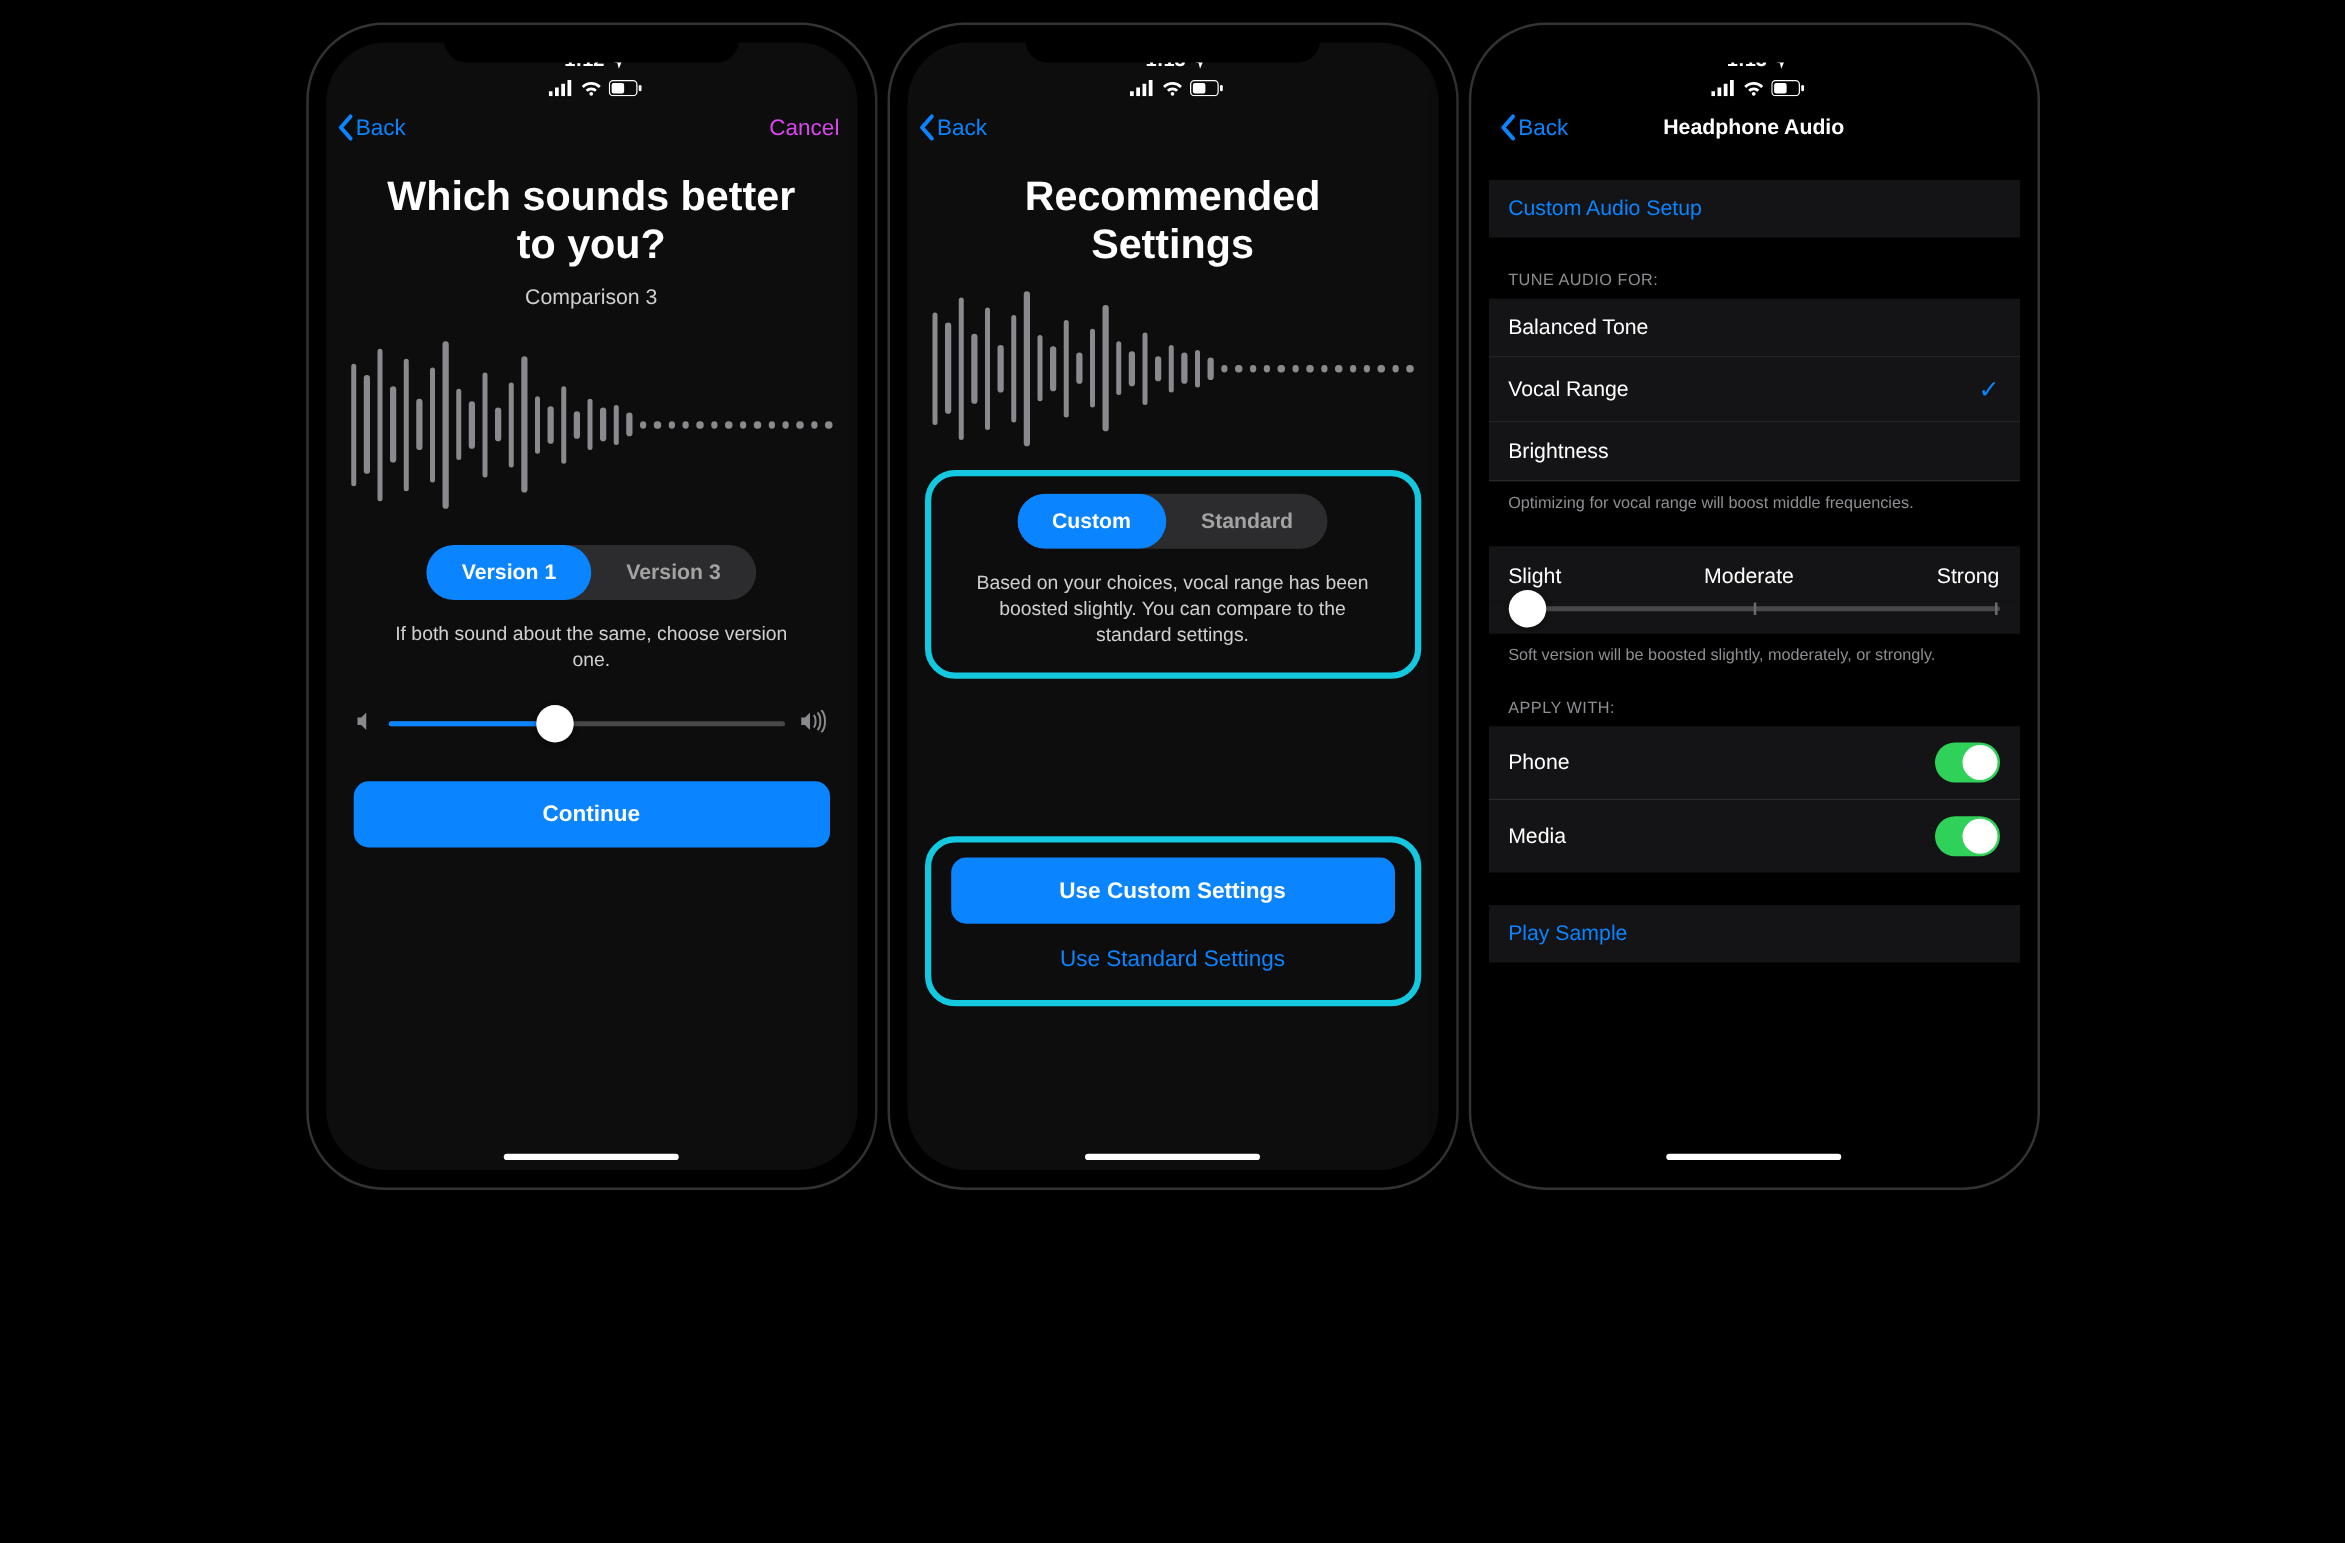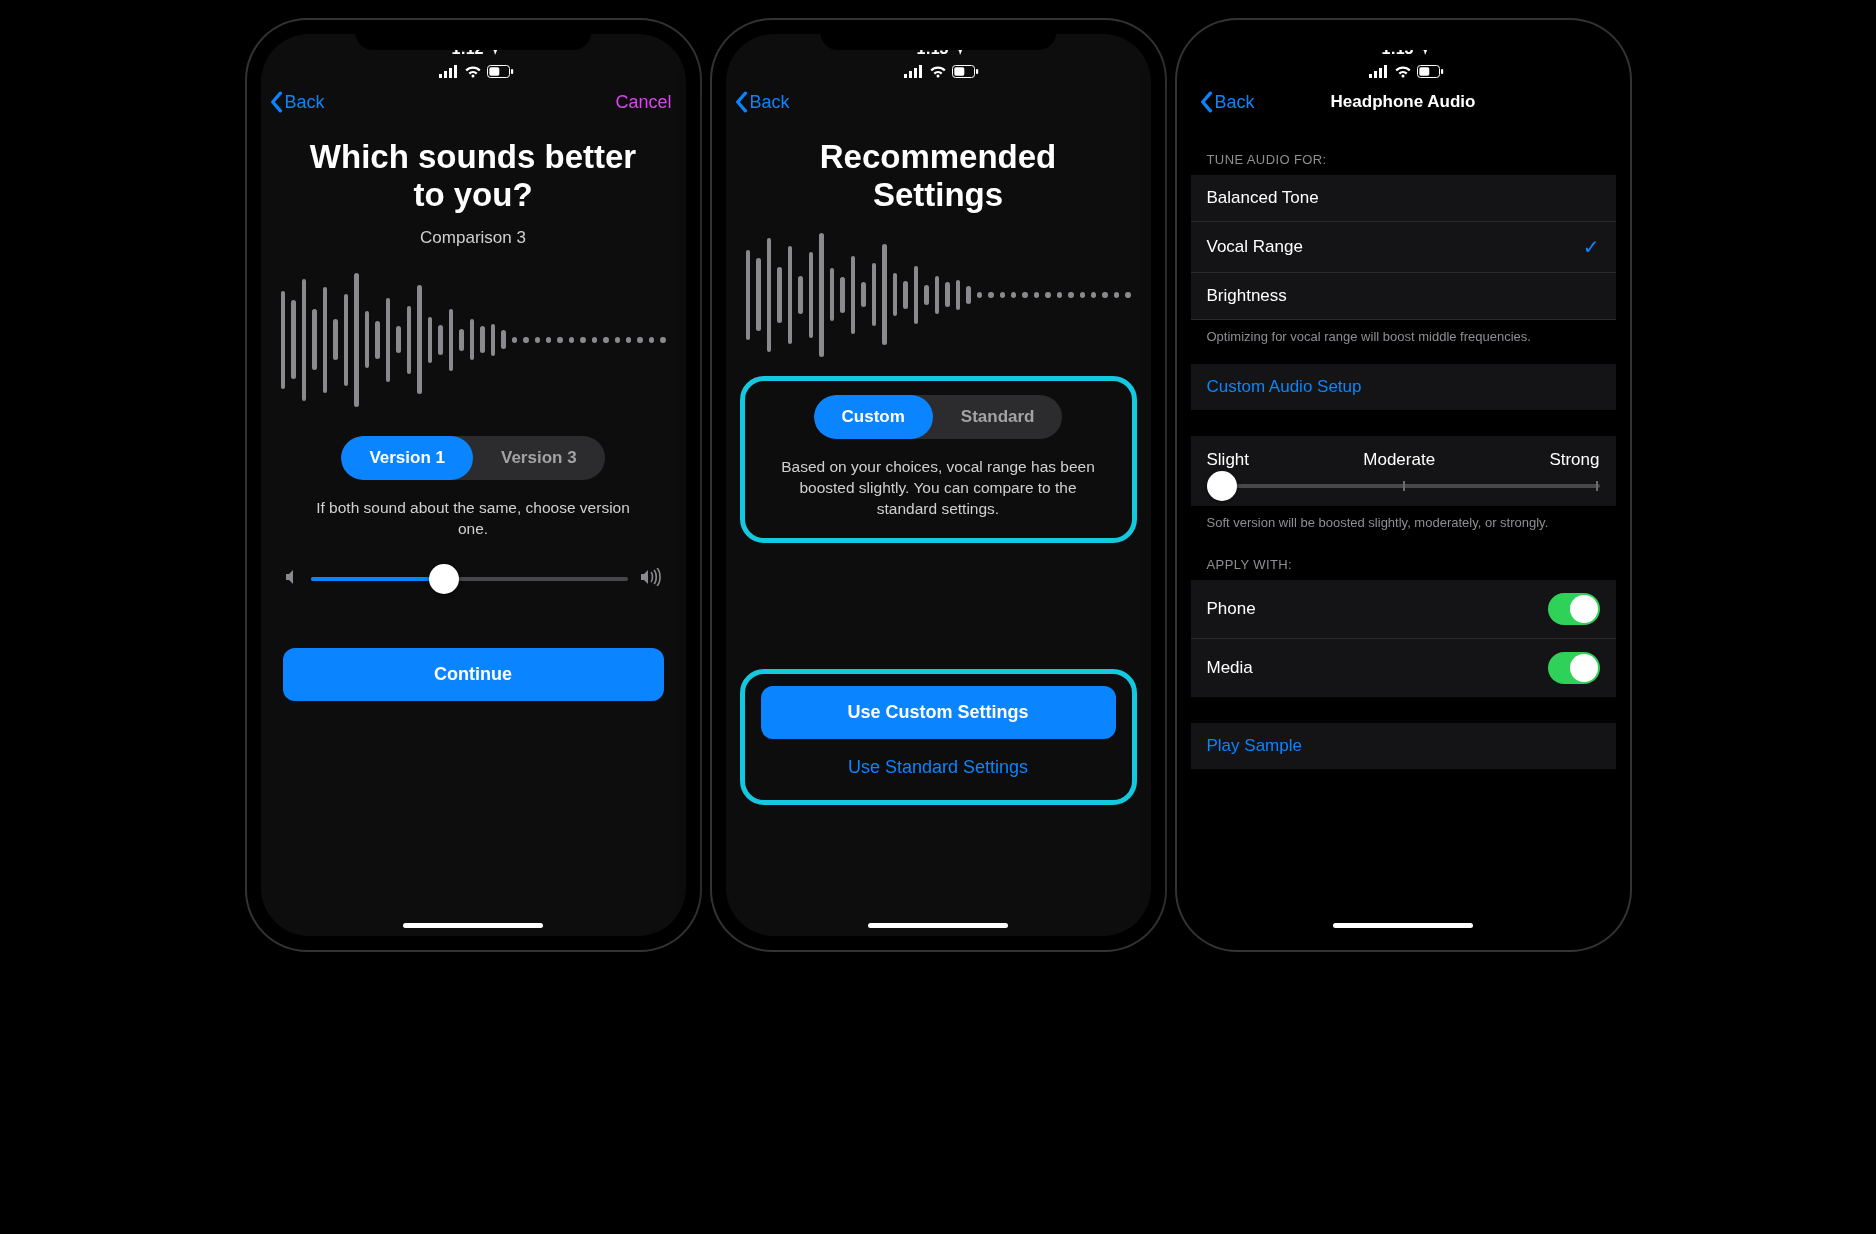--- a/index.html
+++ b/index.html
@@ -169,21 +169,21 @@
     top: 50%;
     left: 42%;
     transform: translate(-50%,-50%);
     width: 30px;
     height: 30px;
     background: #fff;
     border-radius: 50%;
     box-shadow: 0 1px 4px rgba(0,0,0,0.5);
   }
   .primary-btn {
-    margin: 48px 22px 8px;
+    margin: 24px 22px 8px;
     background: #0a84ff;
     color: #fff;
     font-size: 18px;
     font-weight: 600;
     text-align: center;
     padding: 16px 0;
     border-radius: 12px;
   }
   .secondary-link {
     text-align: center;
@@ -550,39 +550,39 @@
         <svg width="14" height="22" viewBox="0 0 12 20">
             <path fill="none" stroke="#0a84ff" stroke-width="3" stroke-linecap="round" stroke-linejoin="round" d="M10 2 3 10l7 8"></path>
           </svg>
         <span>Back</span>
       </div>
       <div class="nav-title">Headphone Audio</div>
       <div style="width:50px"></div>
     </div>
 
     <div class="settings-content">
+      <div class="list-section" style="margin-top:18px">
+        <div class="list-row link">
+          <span>Custom Audio Setup</span>
+        </div>
+      </div>
+
       <div class="list-section">
         <div class="list-header">TUNE AUDIO FOR:</div>
         <div class="list-row">
           <span>Balanced Tone</span>
         </div>
         <div class="list-row">
           <span>Vocal Range</span>
           <span class="check">✓</span>
         </div>
         <div class="list-row">
           <span>Brightness</span>
         </div>
         <div class="list-footer">Optimizing for vocal range will boost middle frequencies.</div>
-      </div>
-
-      <div class="list-section" style="margin-top:18px">
-        <div class="list-row link">
-          <span>Custom Audio Setup</span>
-        </div>
       </div>
 
       <div class="list-section">
         <div class="slider-labels">
           <span>Slight</span>
           <span>Moderate</span>
           <span>Strong</span>
         </div>
         <div class="slider-track-wrap">
           <div class="hslider">

